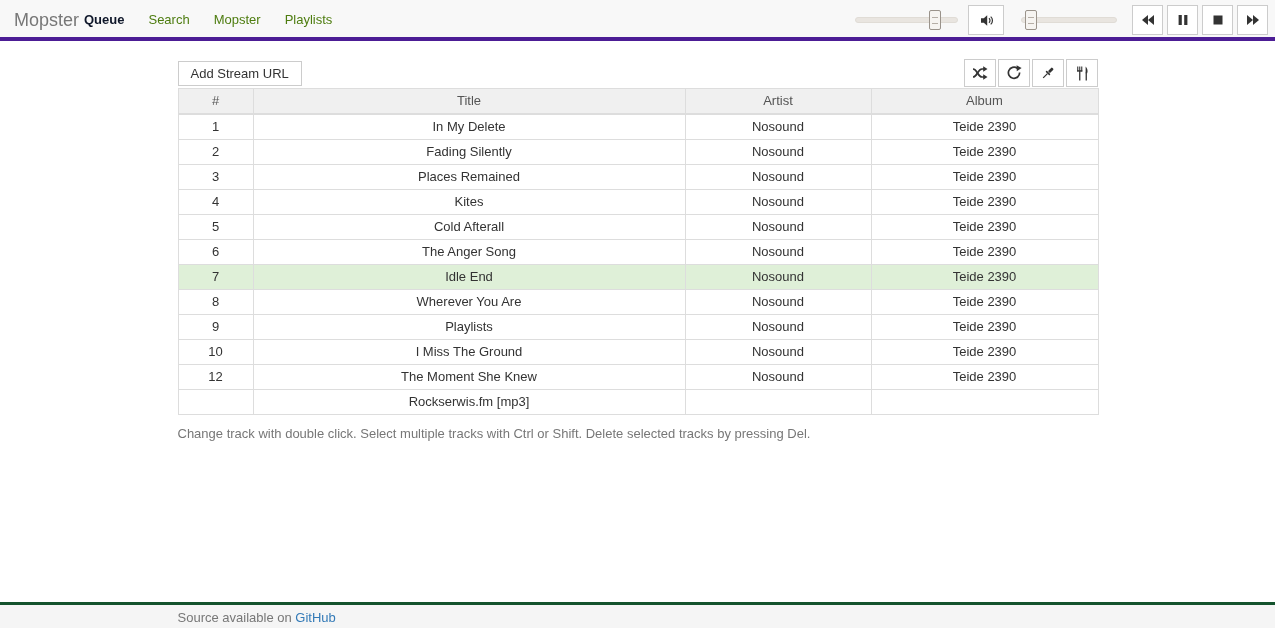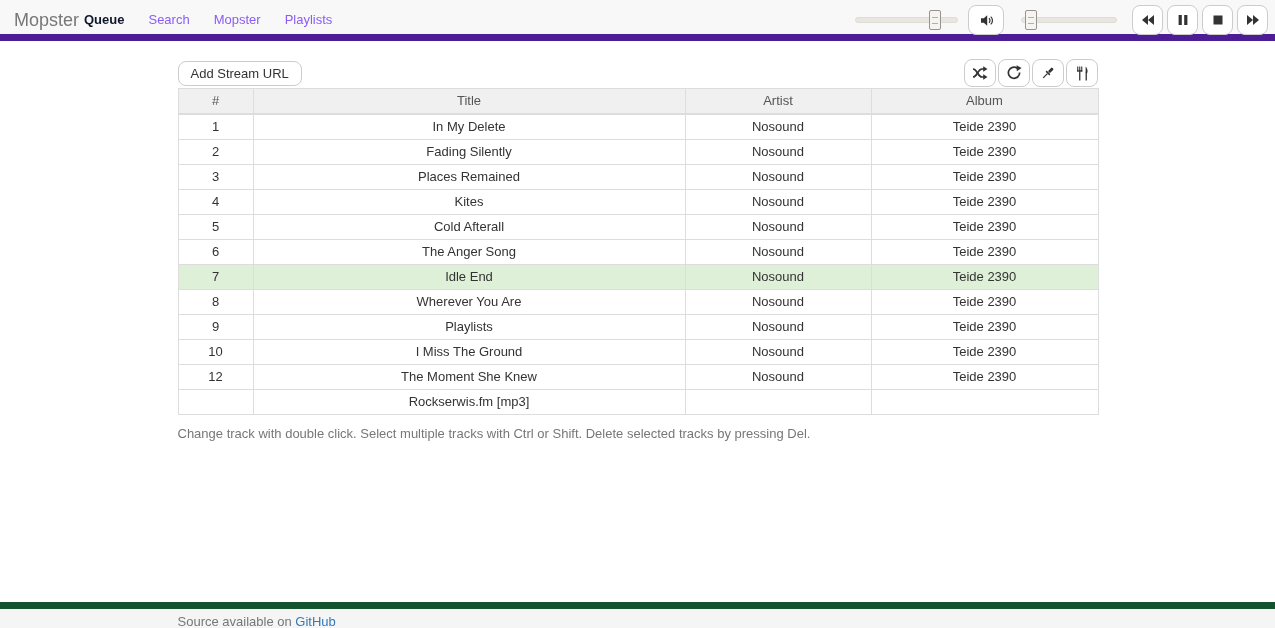--- a/index.html
+++ b/index.html
@@ -11,30 +11,30 @@
     color: #333;
     background: #fff;
     overflow: hidden;
   }
 
   
   .navbar {
     position: relative;
     height: 41px;
     background: #f8f8f8;
-    border-bottom: 7px solid #4c1d95;
+    border-bottom: 4px solid #4c1d95;
   }
   .brand {
     position: absolute; left: 14px; top: 0;
     line-height: 40px; font-size: 18px; color: #777;
     text-decoration: none; cursor: pointer;
   }
   .nav-items { position: absolute; left: 72px; top: 0; height: 40px; display: flex; }
   .nav-item {
-    line-height: 40px; padding: 0 12px; color: #8b5cf6;
+    line-height: 40px; padding: 0 12px; color: #4d7c0f;
     cursor: pointer; text-decoration: none;
   }
   .nav-item.active { color: #0f172a; font-weight: bold; }
 
   
   .slider {
     position: absolute; top: 17px; height: 6px;
     background: #e9e5e0; border: 1px solid #e0dcd6; border-radius: 3px;
     cursor: pointer;
   }
@@ -45,21 +45,21 @@
     transform: translateX(-50%);
     background: #f6f4f1; border: 1px solid #9a938b; border-radius: 2px;
     cursor: grab;
     display: flex; align-items: center; justify-content: center;
   }
   .slider-handle::before {
     content: ""; width: 6px; height: 5px;
     border-top: 1px solid #b5aea6; border-bottom: 1px solid #b5aea6;
   }
   .btn {
-    background: #fff; border: 1px solid #ccc; border-radius: 8px;
+    background: #fff; border: 1px solid #ccc; border-radius: 0;
     color: #333; cursor: pointer;
     display: inline-flex; align-items: center; justify-content: center;
     font-family: "Liberation Sans", sans-serif; font-size: 13px;
   }
   .btn-volume { position: absolute; right: 271px; top: 5px; width: 36px; height: 30px; }
   .transport { position: absolute; right: 7px; top: 5px; display: flex; gap: 4px; }
   .transport .btn { width: 31px; height: 30px; }
   .icon svg { display: block; }
 
   
@@ -89,21 +89,21 @@
   }
   .queue th.col-num, .queue td.col-num { text-align: center; }
   .queue tbody tr { background: #fff; }
   .queue tbody tr.current td { background: var(--highlight, #dff0d8); }
 
   .help-text { margin-top: 11px; color: #777; }
 
   
   .footer {
     position: absolute; left: 0; bottom: 0; width: 100%; height: 26px;
-    background: #f5f5f5; border-top: 7px solid #14532d;
+    background: #f5f5f5; border-top: 3px solid #14532d;
     line-height: 25px; color: #777;
   }
   .footer .container { line-height: 25px; }
   .footer a { color: #337ab7; text-decoration: none; cursor: pointer; }
 </style>
 </head>
 <body>
 
 <div class="navbar">
   <a class="brand">Mopster</a>

